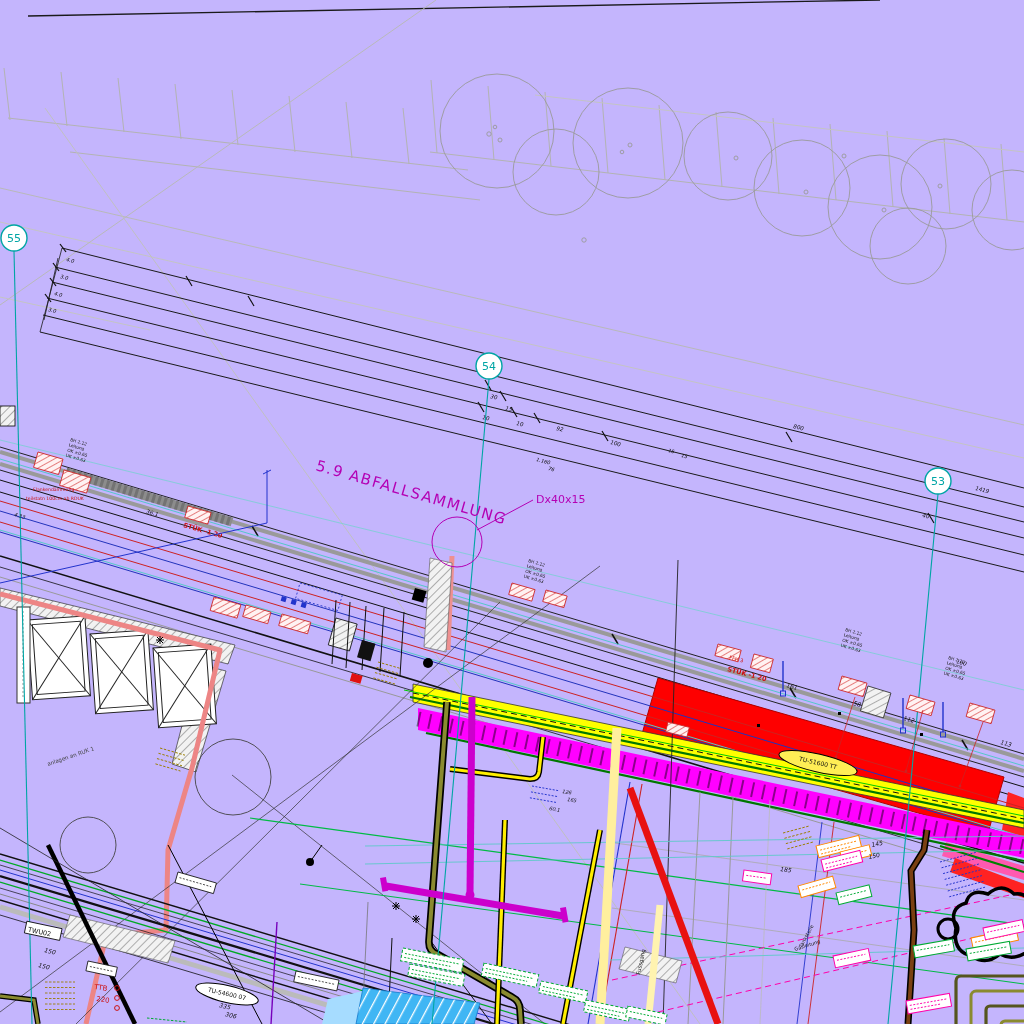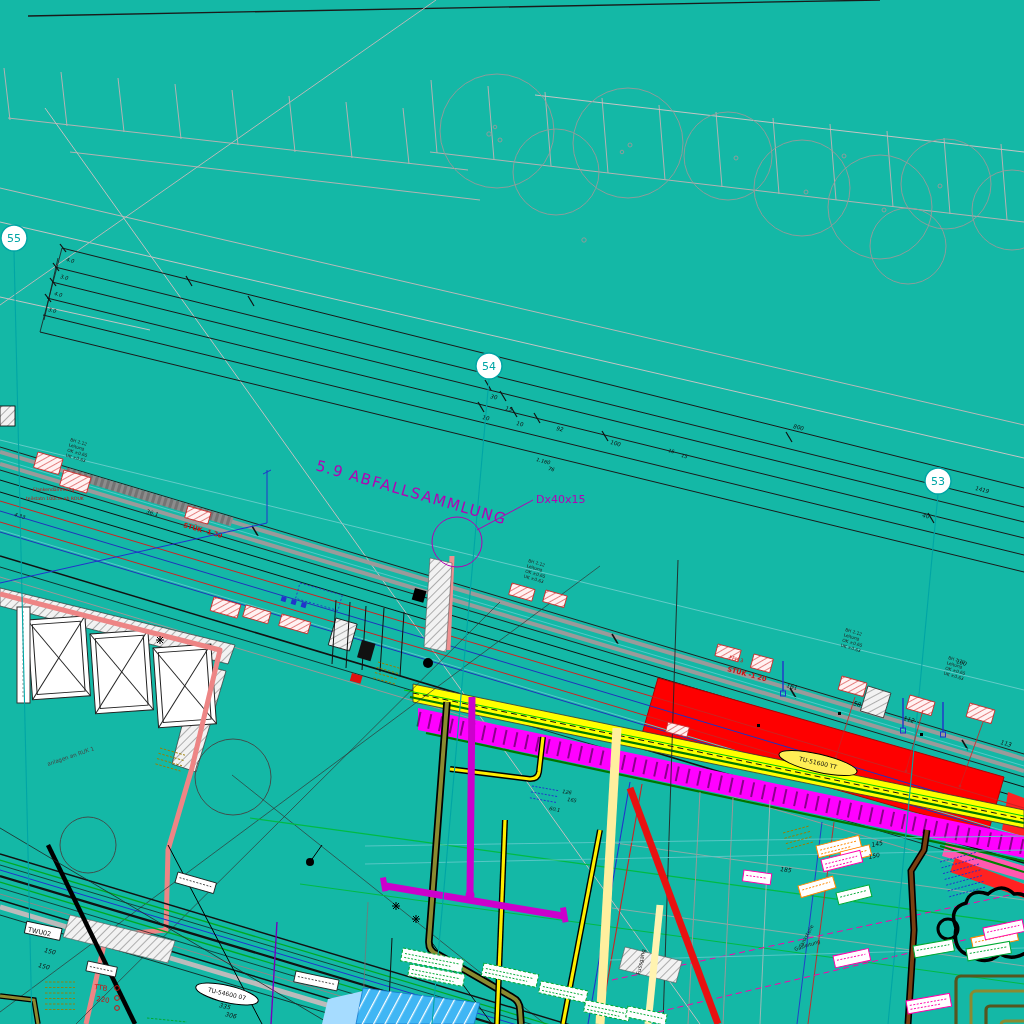--- a/index.html
+++ b/index.html
@@ -1,16 +1,16 @@
 <!DOCTYPE html>
 <html><head>
 <meta charset="utf-8">
 <style>
   html,body{margin:0;padding:0;background:#e8e8e8}
-  .canvas{position:relative;width:1024px;height:1024px;background:#14b8a6;overflow:hidden;
+  .canvas{position:relative;width:1024px;height:1024px;background:#c4b5fd;overflow:hidden;
           font-family:"DejaVu Sans",sans-serif}
   svg{position:absolute;left:0;top:0}
   text{font-family:"DejaVu Sans",sans-serif}
   .dim{font-style:italic;fill:#111}
   .stk{fill:#cc1111;font-weight:bold}
 </style>
 </head>
 <body>
 
 <div class="canvas">

